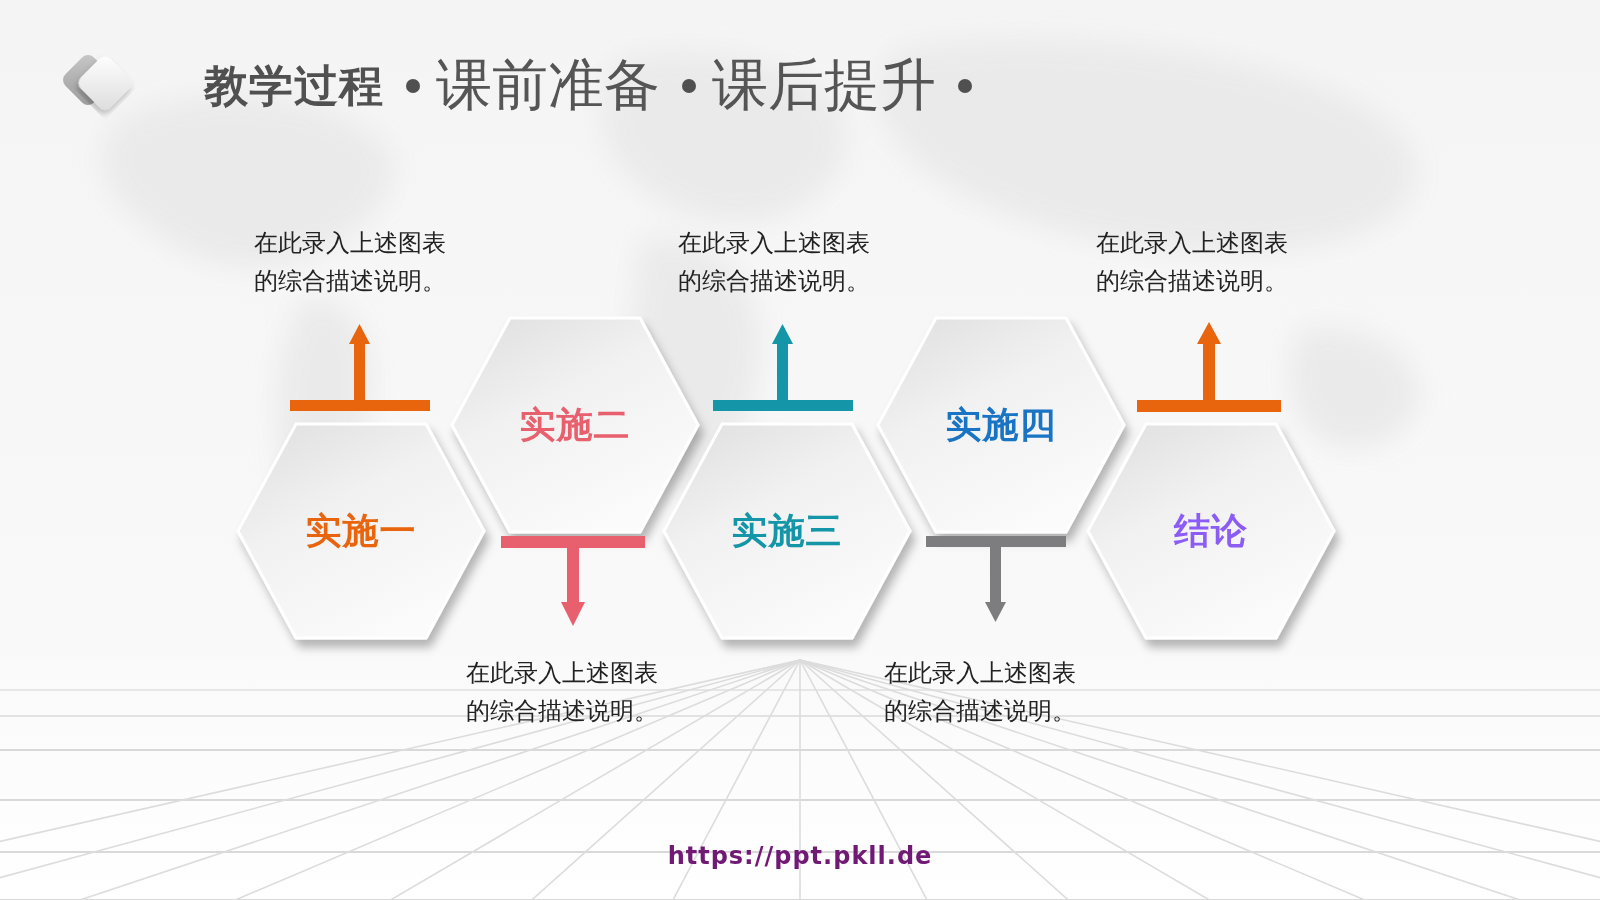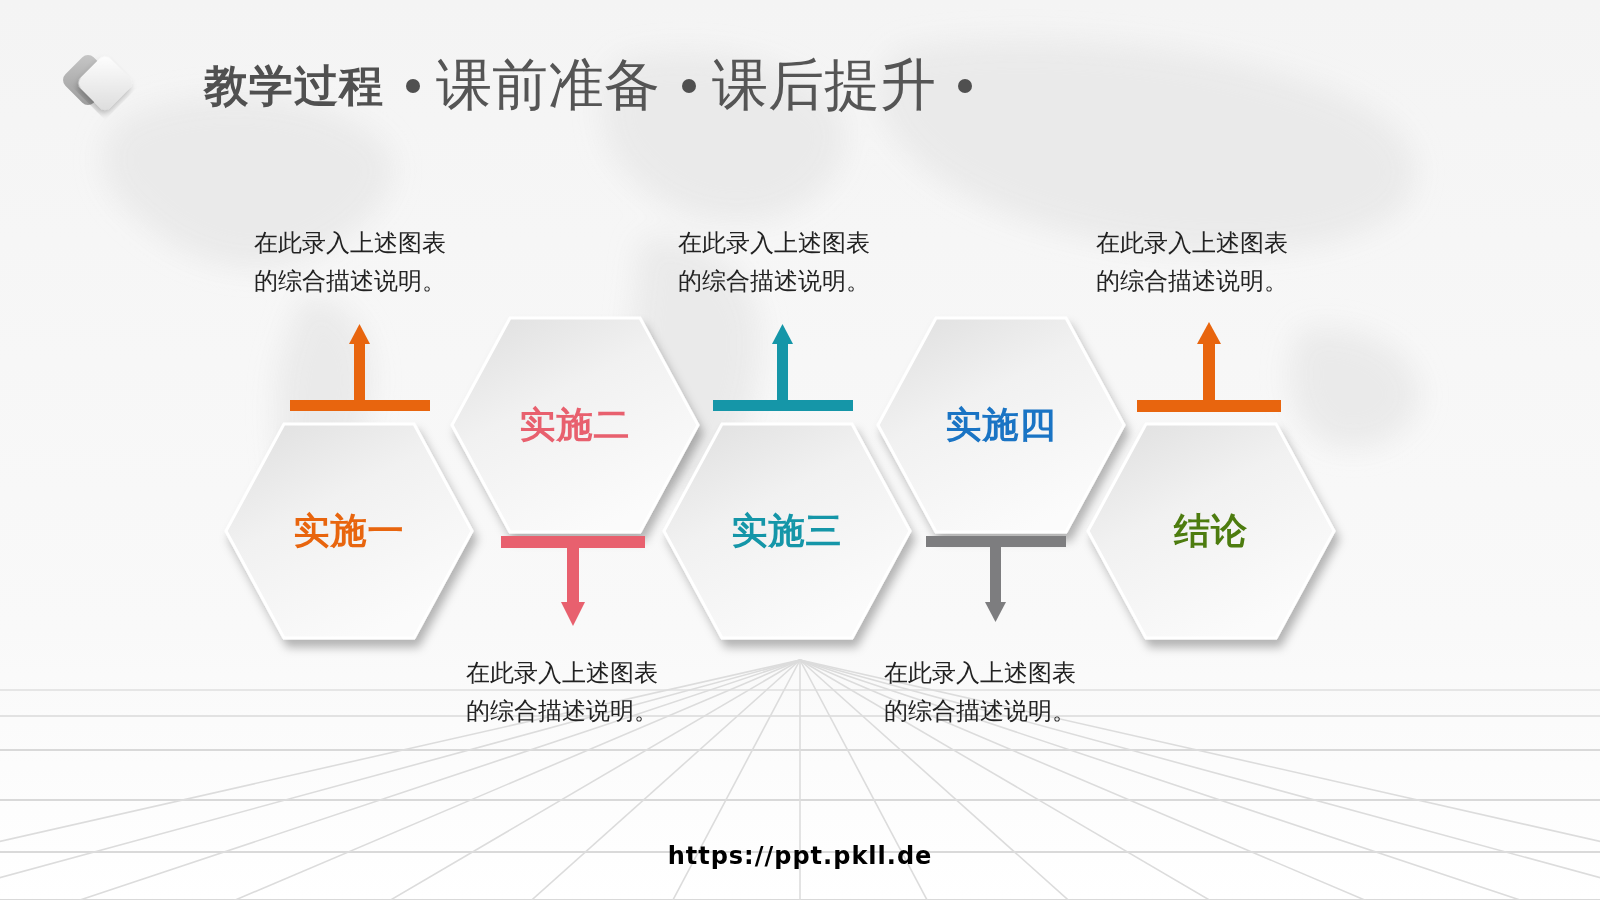--- a/index.html
+++ b/index.html
@@ -23,21 +23,21 @@
   .hex-wrap { position: absolute; width: 250px; height: 218px; text-align: center; }
   .hex-wrap svg { position: absolute; left: 0; top: 0; overflow: visible; }
   .hex-label { position: absolute; left: 0; right: 0; top: 0; bottom: 0; display: flex; align-items: center; justify-content: center; font-weight: bold; font-size: 36px; letter-spacing: 1px; }
 
   
   .arrow { position: absolute; }
 
   
   .desc { position: absolute; font-size: 24px; line-height: 38px; color: #222; white-space: nowrap; font-family: Liberation Serif, serif; }
 
-  .watermark { position: absolute; left: 0; right: 0; top: 842px; text-align: center; font-size: 24px; font-weight: bold; color: #000000; letter-spacing: 1px; font-family: "DejaVu Sans", sans-serif; }
+  .watermark { position: absolute; left: 0; right: 0; top: 842px; text-align: center; font-size: 24px; font-weight: bold; color: #701a75; letter-spacing: 1px; font-family: "DejaVu Sans", sans-serif; }
 </style>
 </head>
 <body>
 
 <div class="slide">
 
   <svg class="bg-map" width="1600" height="900" viewBox="0 0 1600 900">
     <defs>
       <filter id="blur1">
           <feGaussianBlur stdDeviation="14"></feGaussianBlur>
@@ -114,21 +114,21 @@
         <stop offset="0" stop-color="#dedede"></stop>
         <stop offset="0.45" stop-color="#f1f1f1"></stop>
         <stop offset="1" stop-color="#fbfbfb"></stop>
       </linearGradient>
       <filter id="hexShadow" x="-20%" y="-20%" width="140%" height="150%">
         <feDropShadow dx="4" dy="8" stdDeviation="5" flood-color="#000" flood-opacity="0.28"></feDropShadow>
       </filter>
     </defs>
   </svg>
 
-  <div class="hex-wrap" style="left:224px; top:422px;">
+  <div class="hex-wrap" style="left:236px; top:422px;">
     <svg width="250" height="218" viewBox="0 0 250 218">
       <polygon points="60,2 190,2 248,109 190,216 60,216 2,109" fill="url(#hexFill)" stroke="#ffffff" stroke-width="3" filter="url(#hexShadow)"></polygon>
     </svg>
     <div class="hex-label" style="color:#e8650e">实施一</div>
   </div>
 
   <div class="hex-wrap" style="left:450px; top:316px;">
     <svg width="250" height="218" viewBox="0 0 250 218">
       <polygon points="60,2 190,2 248,109 190,216 60,216 2,109" fill="url(#hexFill)" stroke="#ffffff" stroke-width="3" filter="url(#hexShadow)"></polygon>
     </svg>
@@ -146,21 +146,21 @@
     <svg width="250" height="218" viewBox="0 0 250 218">
       <polygon points="60,2 190,2 248,109 190,216 60,216 2,109" fill="url(#hexFill)" stroke="#ffffff" stroke-width="3" filter="url(#hexShadow)"></polygon>
     </svg>
     <div class="hex-label" style="color:#1a74c4">实施四</div>
   </div>
 
   <div class="hex-wrap" style="left:1086px; top:422px;">
     <svg width="250" height="218" viewBox="0 0 250 218">
       <polygon points="60,2 190,2 248,109 190,216 60,216 2,109" fill="url(#hexFill)" stroke="#ffffff" stroke-width="3" filter="url(#hexShadow)"></polygon>
     </svg>
-    <div class="hex-label" style="color:#4d7c0f">结论</div>
+    <div class="hex-label" style="color:#8b5cf6">结论</div>
   </div>
 
   <svg class="arrow" style="left:290px; top:324px;" width="140" height="90" viewBox="0 0 140 90">
     <rect x="0" y="76" width="140" height="11" fill="#e8650e"></rect>
     <rect x="64" y="18" width="11" height="60" fill="#e8650e"></rect>
     <polygon points="69.5,0 80,20 59,20" fill="#e8650e"></polygon>
   </svg>
 
   <svg class="arrow" style="left:713px; top:324px;" width="140" height="90" viewBox="0 0 140 90">
     <rect x="0" y="76" width="140" height="11" fill="#1596a8"></rect>

